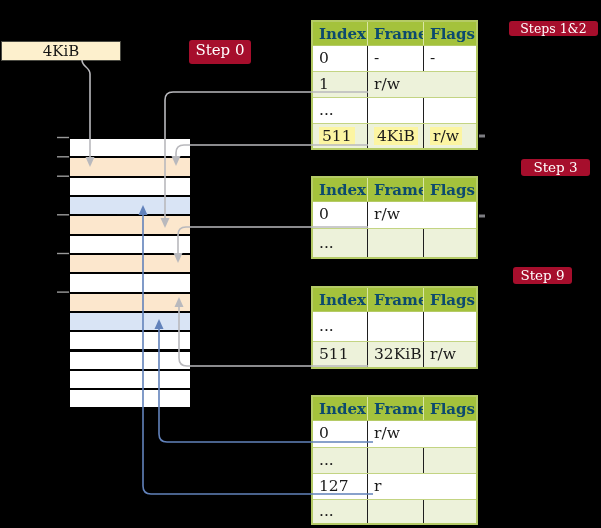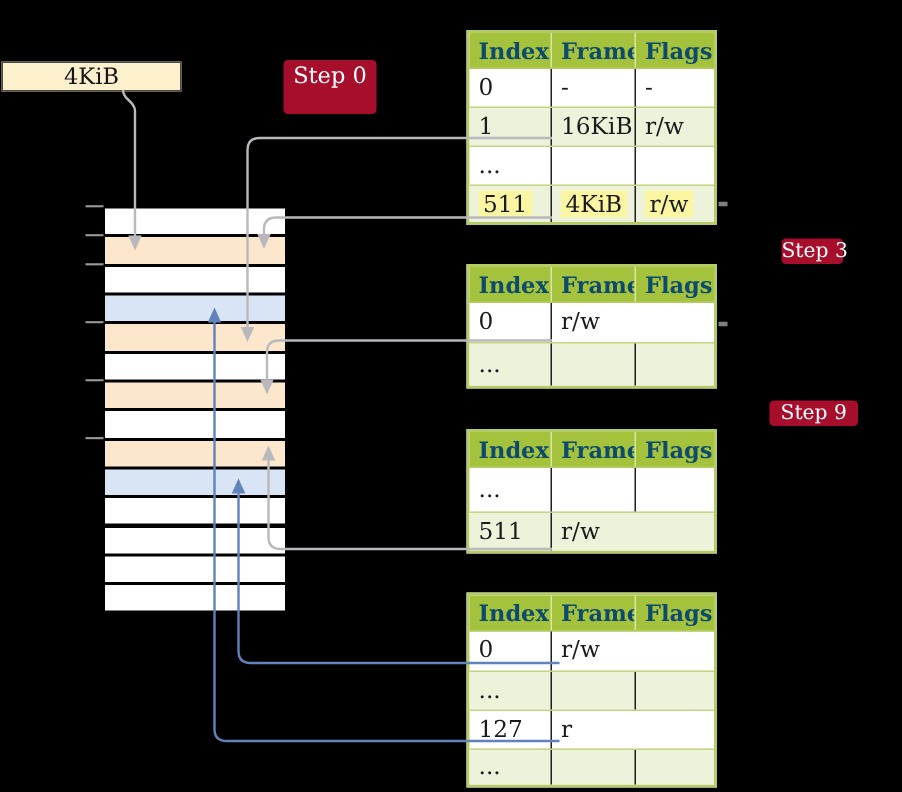--- a/index.html
+++ b/index.html
@@ -11,23 +11,23 @@
   #box4kib{
     position:absolute;left:1px;top:41px;width:118px;height:18px;
     background:var(--cream,#fdf0cd);border:1px solid #4a4a42;
     color:#141414;font-size:15px;line-height:18px;text-align:center;z-index:3;
   }
   
   .badge{
     position:absolute;background:var(--red,#a60e2c);color:#fff;text-align:center;
     border-radius:3px;z-index:3;white-space:nowrap;
   }
-  #badge-step0  {left:189px;top:40px; width:62px;height:36px;font-size:15px;  line-height:20px;}
+  #badge-step0  {left:189px;top:40px; width:62px;height:24px;font-size:15px;  line-height:20px;}
   #badge-steps12{left:509px;top:21px; width:89px;height:15px;font-size:12.5px;line-height:15px;}
-  #badge-step3  {left:521px;top:159px;width:41px;height:17px;font-size:13.5px;line-height:17px;}
+  #badge-step3  {left:521px;top:159px;width:69px;height:17px;font-size:13.5px;line-height:17px;}
   #badge-step4  {left:513px;top:267px;width:59px;height:17px;font-size:13.5px;line-height:17px;}
   
   #memory{position:absolute;left:70px;top:137px;width:120px;height:272px;z-index:1;}
   .memrow{position:absolute;left:0;width:120px;height:17.3px;}
   
   .ptable{
     position:absolute;left:311px;width:167px;box-sizing:border-box;
     border:2px solid var(--tborder,#b5cb66);background:#fff;z-index:2;
   }
   .prow{display:grid;grid-template-columns:54px 56px 53px;box-sizing:border-box;}
@@ -49,20 +49,21 @@
 </head>
 <body>
 
 <div id="stage">
 
   <div id="box4kib">
     <span>4KiB</span>
   </div>
 
   <div class="badge" id="badge-step0">Step 0</div>
+  <div class="badge" id="badge-steps12">Steps 1&amp;2</div>
   <div class="badge" id="badge-step3">Step 3</div>
   <div class="badge" id="badge-step4">Step 9</div>
 
   <div id="memory">
       <div class="memrow" style="top: 2px; background: rgb(255, 255, 255);"></div>
       <div class="memrow" style="top: 21.32px; background: rgb(252, 231, 205);"></div>
       <div class="memrow" style="top: 40.64px; background: rgb(255, 255, 255);"></div>
       <div class="memrow" style="top: 59.96px; background: rgb(217, 228, 245);"></div>
       <div class="memrow" style="top: 79.28px; background: rgb(252, 231, 205);"></div>
       <div class="memrow" style="top: 98.6px; background: rgb(255, 255, 255);"></div>
@@ -83,21 +84,20 @@
           <div class="pcell" style="line-height: 24px;">Frame</div>
           <div class="pcell" style="line-height: 24px;">Flags</div>
         </div>
         <div class="prow pbody first" style="height: 25px;">
           <div class="pcell" style="line-height: 24px;">0</div>
           <div class="pcell" style="line-height: 24px;">-</div>
           <div class="pcell" style="line-height: 24px;">-</div>
         </div>
         <div class="prow pbody shaded" style="height: 26px;">
           <div class="pcell" style="line-height: 25px;">1</div>
-          <div class="pcell" style="line-height: 25px;">16KiB</div>
           <div class="pcell" style="line-height: 25px;">r/w</div>
         </div>
         <div class="prow pbody" style="height: 26px;">
           <div class="pcell" style="line-height: 25px;">...</div>
           <div class="pcell" style="line-height: 25px;"></div>
           <div class="pcell" style="line-height: 25px;"></div>
         </div>
         <div class="prow pbody shaded" style="height: 25px;">
           <div class="pcell" style="line-height: 24px;"><span class="hl">511</span></div>
           <div class="pcell" style="line-height: 24px;"><span class="hl">4KiB</span></div>
@@ -126,20 +126,21 @@
           <div class="pcell" style="line-height: 24px;">Frame</div>
           <div class="pcell" style="line-height: 24px;">Flags</div>
         </div>
         <div class="prow pbody first" style="height: 29px;">
           <div class="pcell" style="line-height: 28px;">...</div>
           <div class="pcell" style="line-height: 28px;"></div>
           <div class="pcell" style="line-height: 28px;"></div>
         </div>
         <div class="prow pbody shaded" style="height: 26px;">
           <div class="pcell" style="line-height: 25px;">511</div>
+          <div class="pcell" style="line-height: 25px;">32KiB</div>
           <div class="pcell" style="line-height: 25px;">r/w</div>
         </div>
       </div>
       <div class="ptable" style="top: 395px;">
         <div class="prow phead" style="height: 24px;">
           <div class="pcell" style="line-height: 24px;">Index</div>
           <div class="pcell" style="line-height: 24px;">Frame</div>
           <div class="pcell" style="line-height: 24px;">Flags</div>
         </div>
         <div class="prow pbody first" style="height: 26px;">

